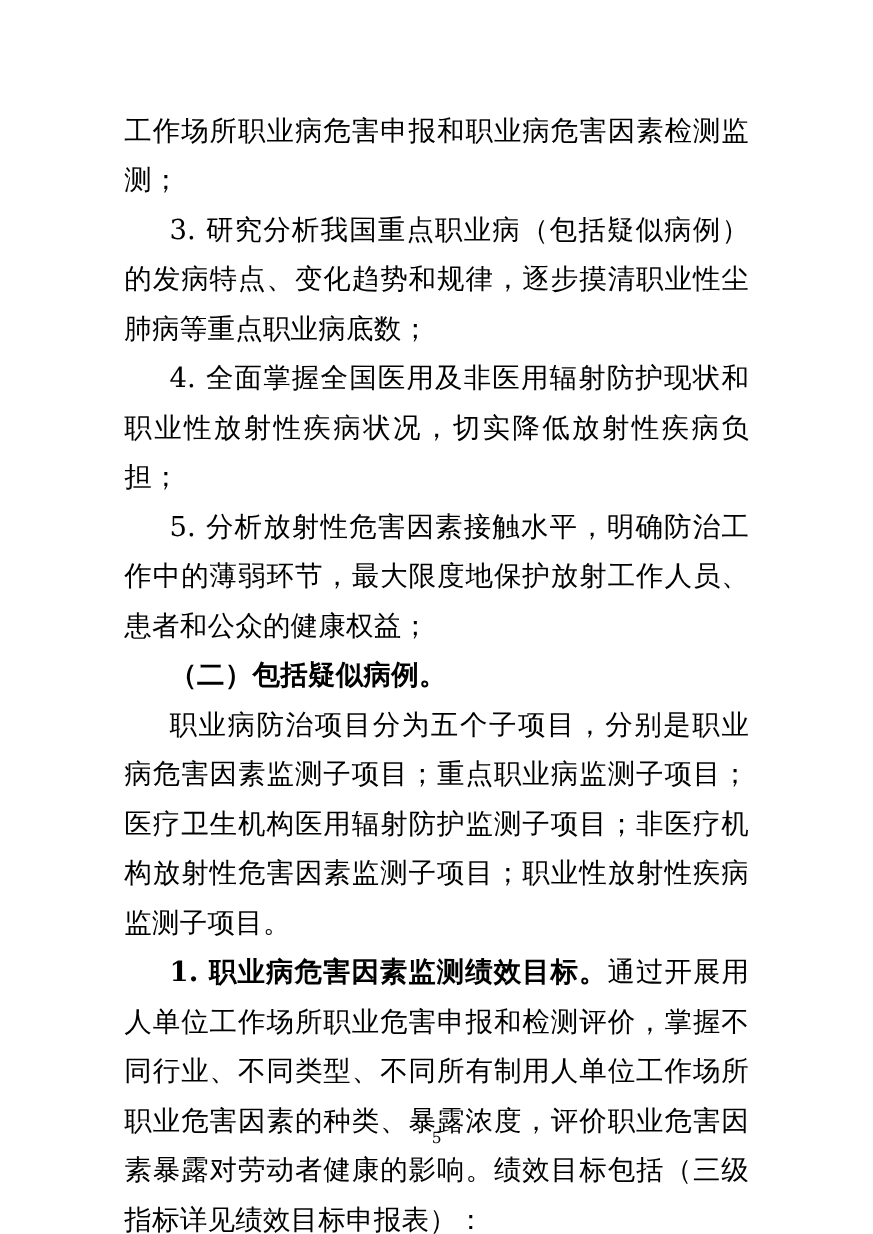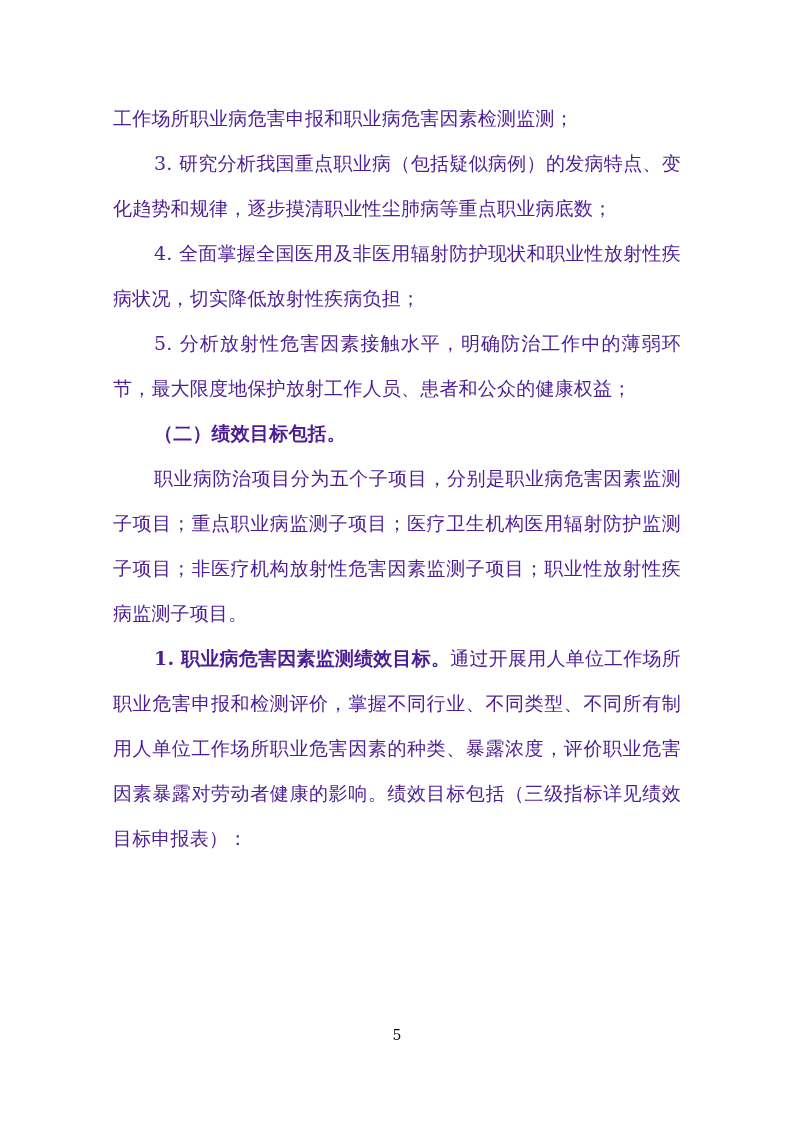--- a/index.html
+++ b/index.html
@@ -17,23 +17,23 @@
     box-sizing: border-box;
   }
   .content {
     position: absolute;
     left: 113px;
     top: 96px;
     width: 568px;
   }
   .para {
     font-family: "DejaVu Serif", "Liberation Serif", serif;
-    font-size: 19px;
+    font-size: 25px;
     line-height: 45px;
-    color: #4c1d95;
+    color: #000000;
     text-align: justify;
     text-justify: inter-ideograph;
     margin: 0;
     letter-spacing: 0.2px;
   }
   .indent2 {
     text-indent: 41px;
   }
   .bold {
     font-weight: bold;
@@ -61,21 +61,21 @@
 
     <p class="para">工作场所职业病危害申报和职业病危害因素检测监测；</p>
 
     <p class="para indent2">3. 研究分析我国重点职业病（包括疑似病例）的发病特点、变化趋势和规律，逐步摸清职业性尘肺病等重点职业病底数；</p>
 
     <p class="para indent2">4. 全面掌握全国医用及非医用辐射防护现状和职业性放射性疾病状况，切实降低放射性疾病负担；</p>
 
     <p class="para indent2">5. 分析放射性危害因素接触水平，明确防治工作中的薄弱环节，最大限度地保护放射工作人员、患者和公众的健康权益；</p>
 
 
-    <p class="para indent2 bold">（二）绩效目标包括。</p>
+    <p class="para indent2 bold">（二）包括疑似病例。</p>
 
     <p class="para indent2">职业病防治项目分为五个子项目，分别是职业病危害因素监测子项目；重点职业病监测子项目；医疗卫生机构医用辐射防护监测子项目；非医疗机构放射性危害因素监测子项目；职业性放射性疾病监测子项目。</p>
 
     <p class="para indent2"><span class="seg-bold">1. 职业病危害因素监测绩效目标。</span><span>通过开展用人单位工作场所职业危害申报和检测评价，掌握不同行业、不同类型、不同所有制用人单位工作场所职业危害因素的种类、暴露浓度，评价职业危害因素暴露对劳动者健康的影响。绩效目标包括（三级指标详见绩效目标申报表）：</span></p>
 
   </div>
 
   <div class="page-number">5</div>
 </div>
 

